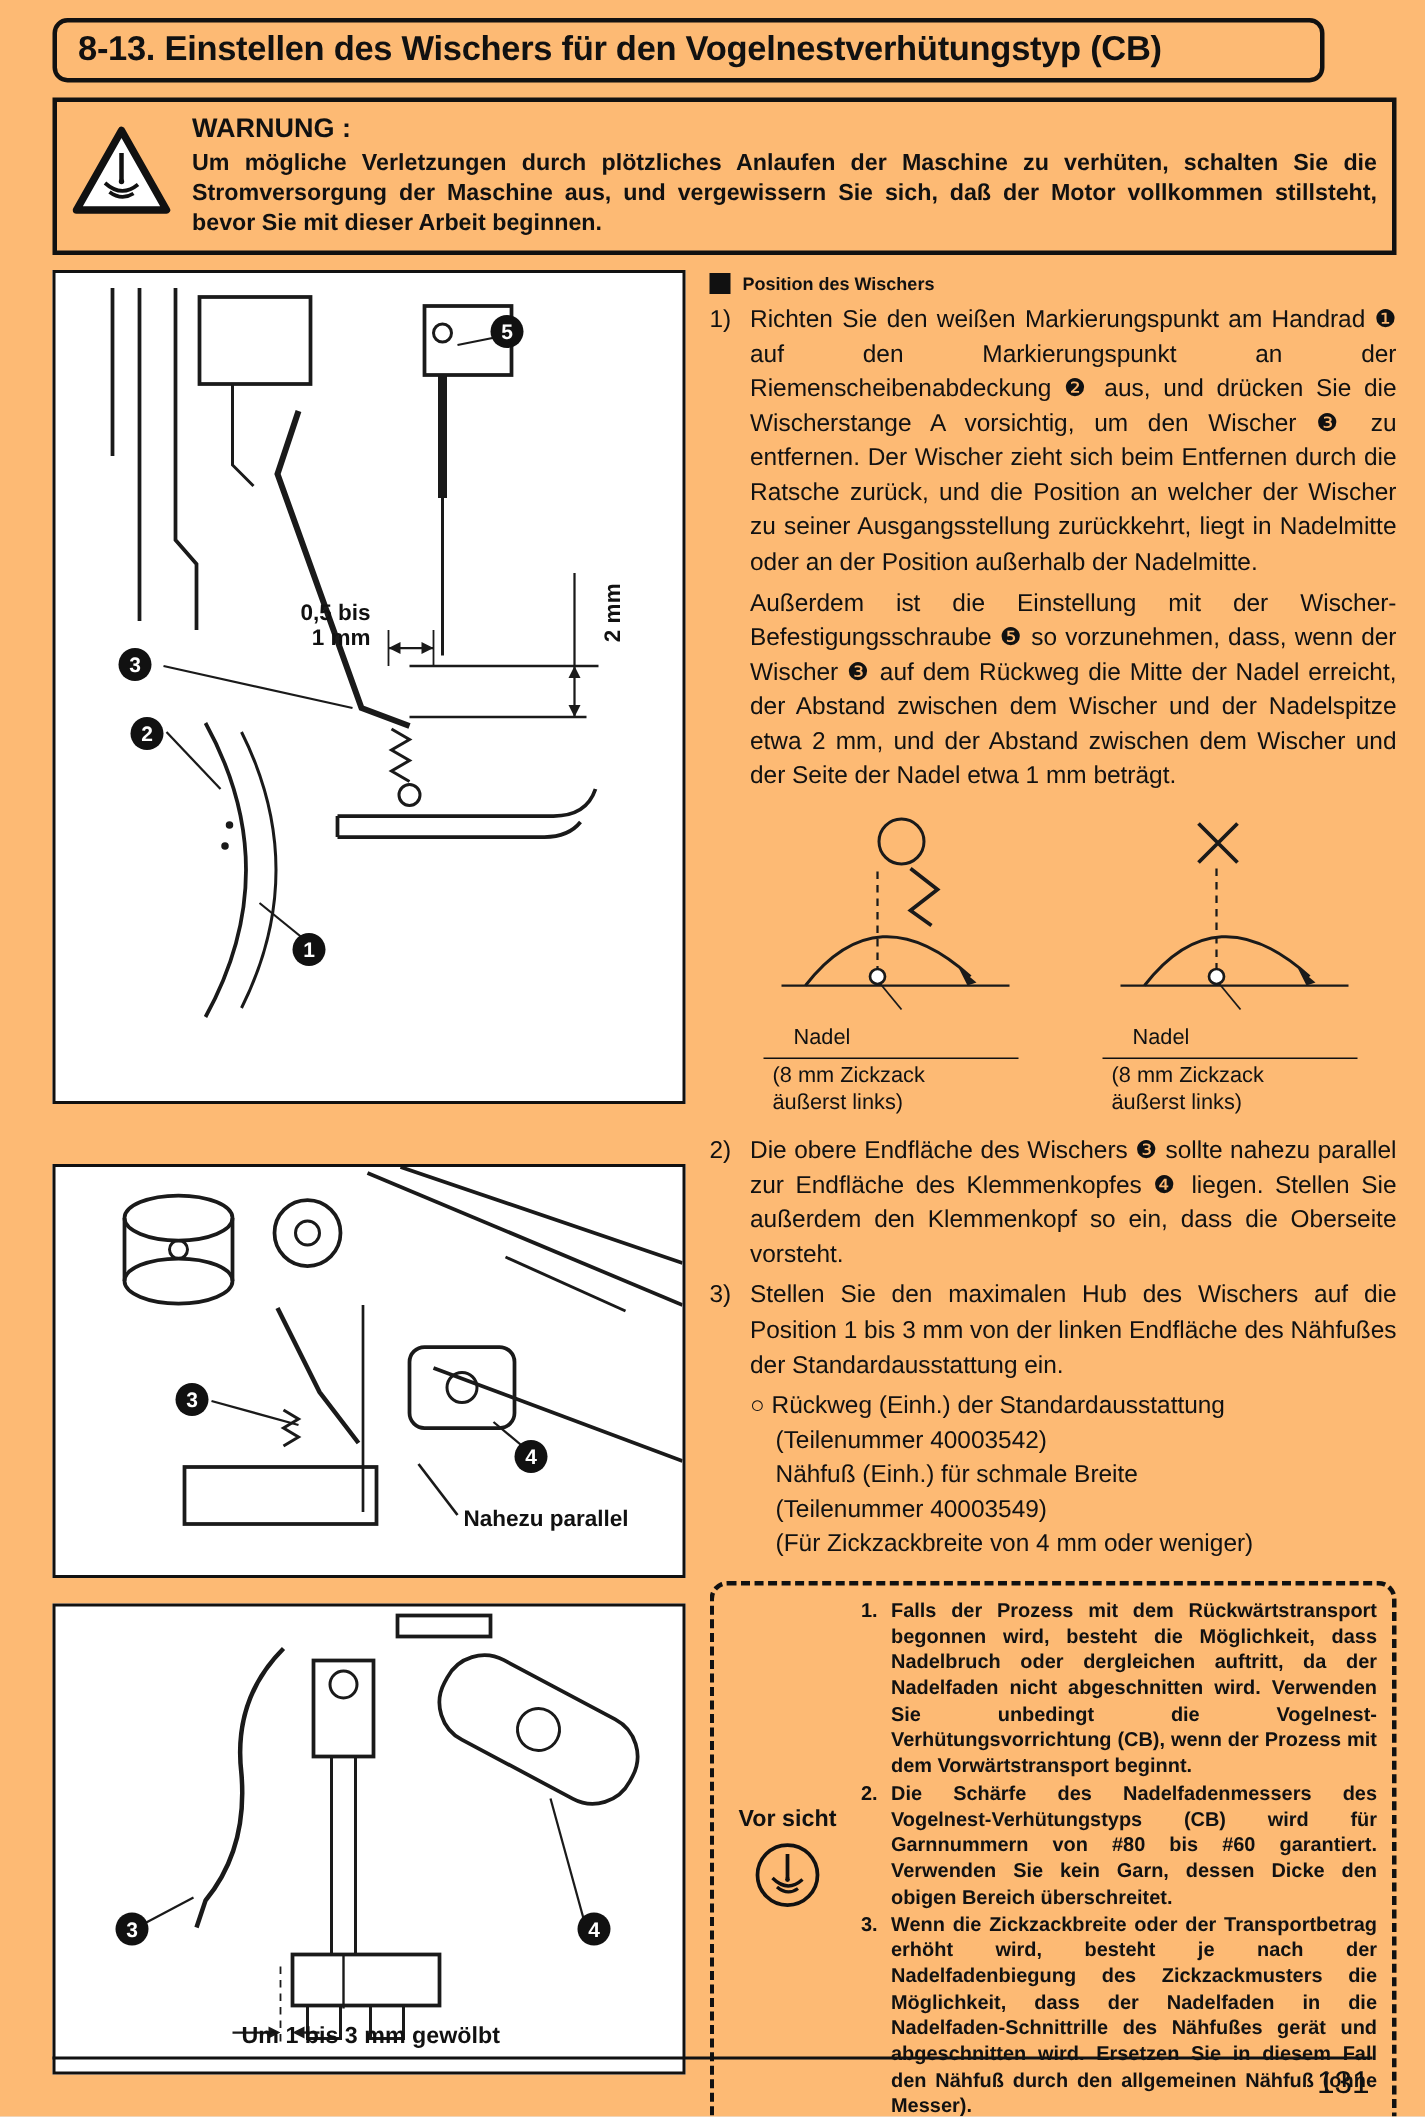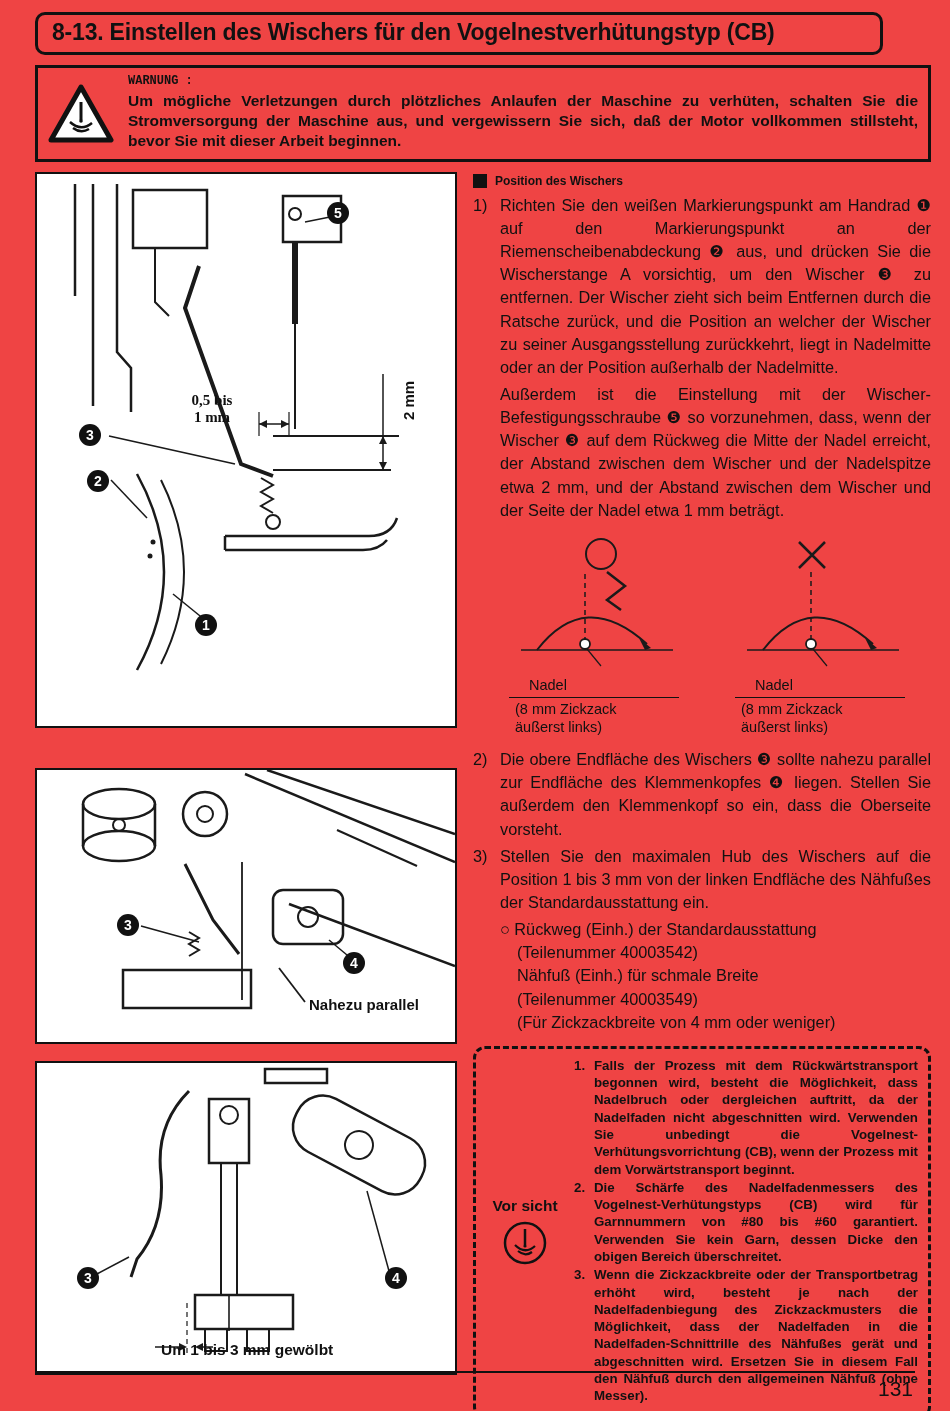--- a/index.html
+++ b/index.html
@@ -1,48 +1,48 @@
 <!DOCTYPE html>
 <html lang="de"><head>
 <meta charset="utf-8">
 <style>
   html,body{margin:0;padding:0;background:#e8e8e8;}
   .sheet{
-    width:950px;height:1411px;background:#ef4444;color:#111;
+    width:950px;height:1411px;background:#fdba74;color:#111;
     font-family:"Liberation Sans","DejaVu Sans",sans-serif;
     position:relative;box-sizing:border-box;padding:12px 19px 0 35px;
     margin:0 auto;overflow:hidden;
   }
   
   .title-box{
     border:3px solid #111;border-radius:10px;width:848px;box-sizing:border-box;
     padding:4px 14px 6px 14px;font-size:23px;font-weight:bold;letter-spacing:-0.2px;
   }
   
   .warning-box{border:3px solid #111;margin-top:10px;display:flex;gap:12px;padding:6px 10px 8px 8px;}
   .warn-icon-wrap{width:70px;flex:none;display:flex;justify-content:center;align-items:flex-start;padding-top:10px;}
   .warn-text{font-weight:bold;line-height:1.28;}
-  .warn-heading{font-size:12px;margin-bottom:2px;font-family:Liberation Mono, monospace;}
+  .warn-heading{font-size:18px;margin-bottom:2px;}
   .warn-body{font-size:15.5px;text-align:justify;}
   
   .main{display:flex;gap:16px;margin-top:10px;}
   .col-left{width:422px;flex:none;}
   .col-right{flex:1;min-width:0;}
   .figbox{border:2px solid #111;position:relative;background:#fff;}
   .figbox svg{display:block;}
   .fig1{height:552px;margin-bottom:40px;}
   .fig2{height:272px;margin-bottom:17px;}
   .fig3{height:310px;}
   .marker{
     position:absolute;width:22px;height:22px;border-radius:50%;background:#111;color:#fff;
     font-weight:bold;font-size:14px;display:flex;align-items:center;justify-content:center;line-height:1;
   }
   .fig-label{position:absolute;font-weight:bold;font-size:15px;color:#111;}
   .rot-label{transform:rotate(-90deg);transform-origin:center;}
-  .gap-label{text-align:center;line-height:1.15;font-family:Liberation Serif, serif;}
+  .gap-label{text-align:right;line-height:1.15;}
   
   .section-heading{display:flex;align-items:center;gap:8px;font-weight:bold;font-size:12px;margin:2px 0 6px 0;}
   .sq{width:14px;height:14px;background:#111;flex:none;}
   .num-item{position:relative;padding-left:27px;text-align:justify;font-size:16.3px;line-height:1.42;margin-bottom:4px;}
   .num-item .num{position:absolute;left:0;top:0;}
   .cont{margin-top:2px;}
   .bullets{font-size:16.3px;line-height:1.42;padding-left:27px;}
   .bullets .b-sub{padding-left:17px;}
   
   .mini-row{display:flex;gap:38px;margin:12px 0 12px 28px;}

